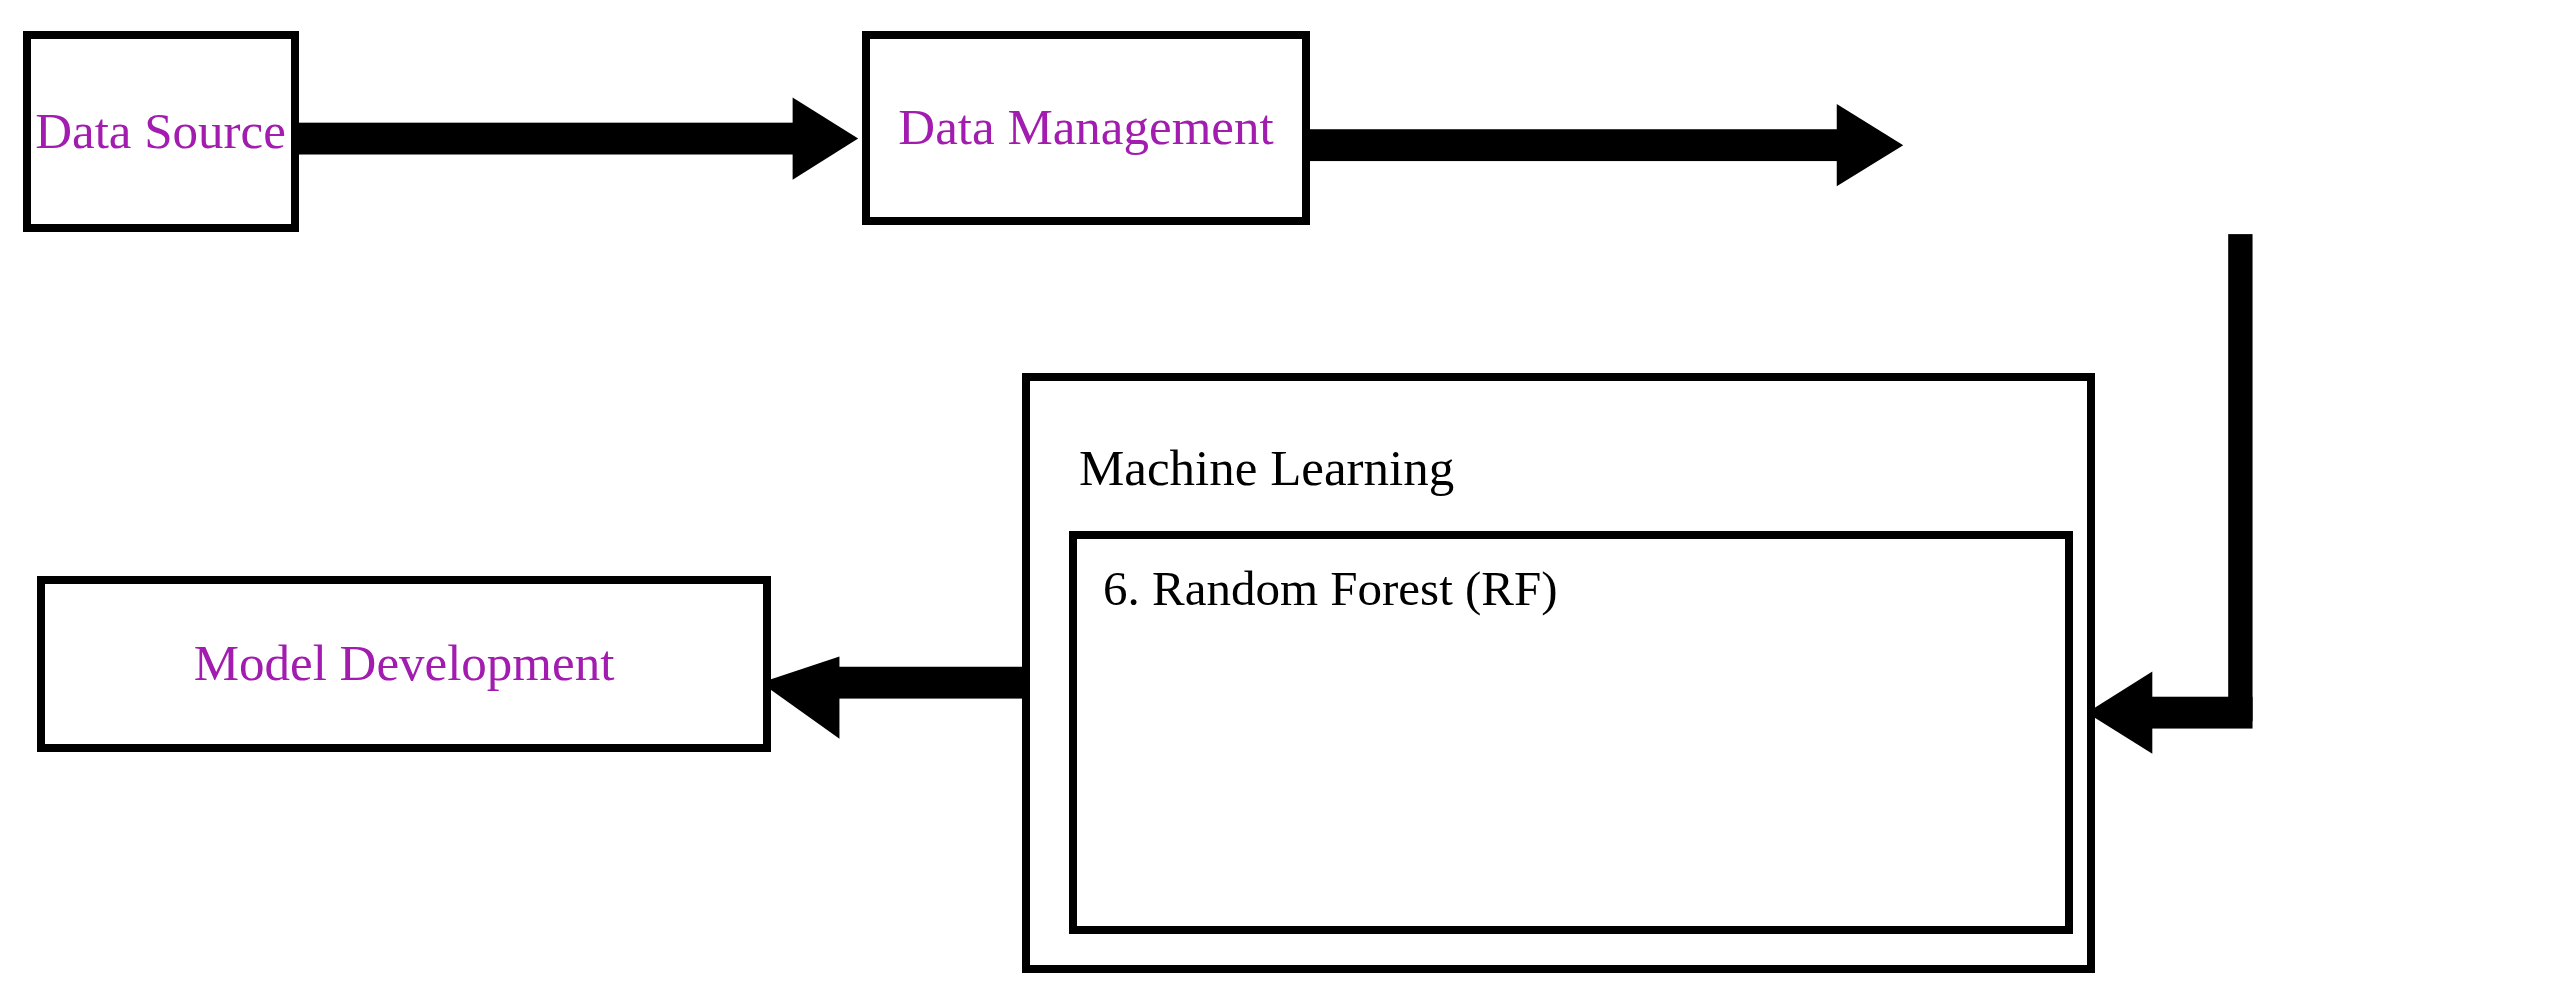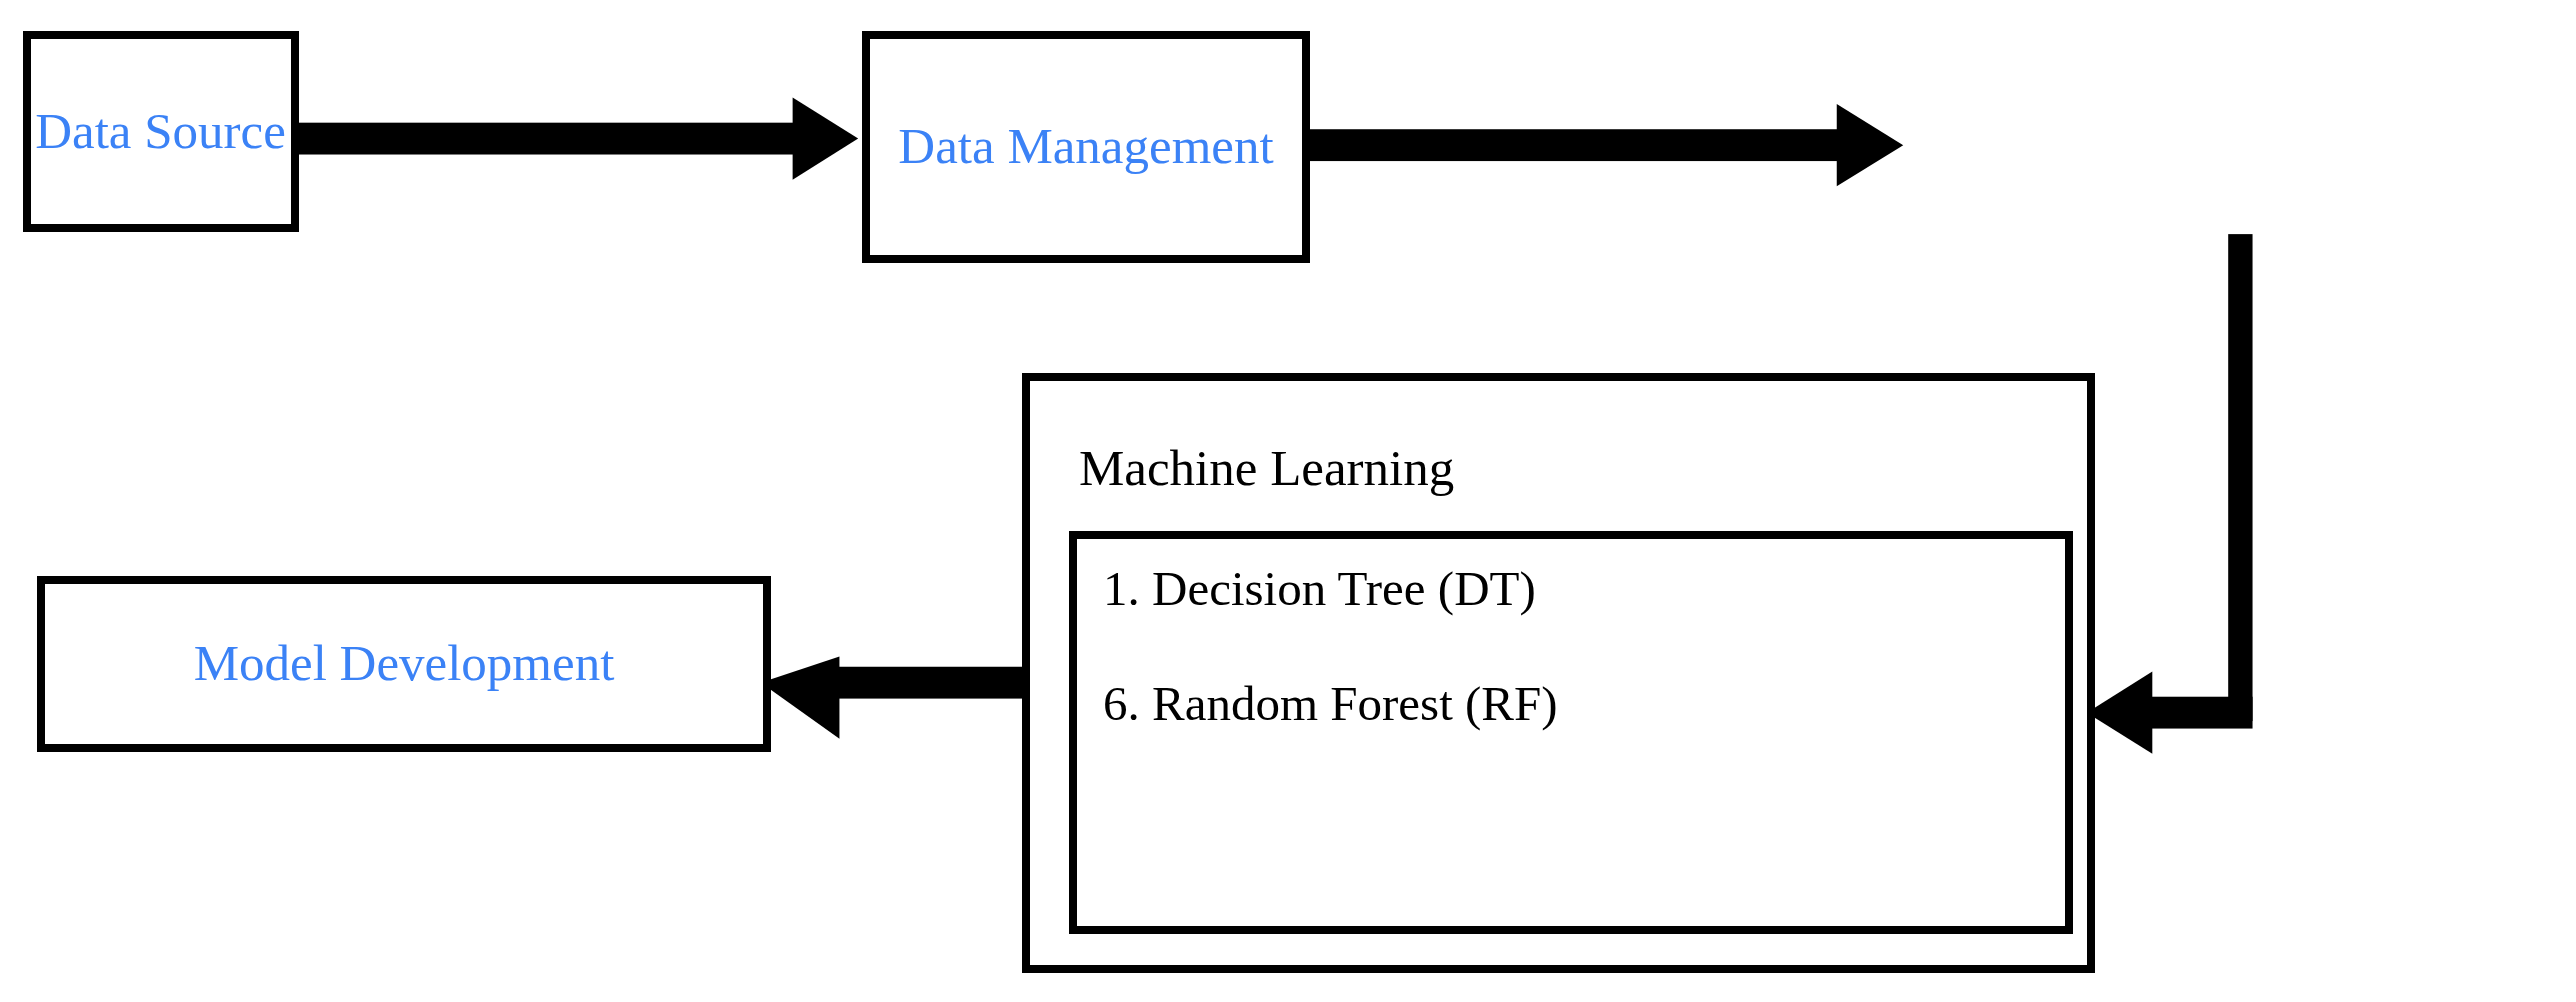--- a/index.html
+++ b/index.html
@@ -20,33 +20,33 @@
     position: absolute;
     box-sizing: border-box;
     background: #ffffff;
     border: 8.4px solid #000000;
     display: flex;
     align-items: center;
     justify-content: center;
   }
   .node-label {
     font-family: "Liberation Serif", "DejaVu Serif", serif;
-    color: #3b82f6;
+    color: #a21caf;
     white-space: nowrap;
     line-height: 1.05;
   }
 
   
   #node-data-source {
     left: 22.5px;  top: 31px;  width: 276px; height: 201px;
   }
   #node-data-source .node-label { font-size: 51px; }
 
   #node-data-management {
-    left: 862px; top: 31px;  width: 448px; height: 232px;
+    left: 862px; top: 31px;  width: 448px; height: 194px;
   }
   #node-data-management .node-label { font-size: 51px; }
 
   #node-features-selection {
     left: 1905px; top: 31px; width: 629px; height: 208px;
   }
   #node-features-selection .node-label { font-size: 51px; }
 
   #node-model-development {
     left: 37px;  top: 576px; width: 734px; height: 176px;
@@ -148,20 +148,19 @@
 
   <div class="node" id="node-model-development">
     <span class="node-label">Model Development</span>
   </div>
 
   <div id="node-machine-learning">
     <div id="ml-title">Machine Learning</div>
 
     <div id="ml-algorithms-box">
       <ul id="ml-algorithms-list">
-        <li>1. Decision Tree (DT)</li>
         <li>6. Random Forest (RF)</li>
       </ul>
     </div>
   </div>
 
 </div>
 
 
 </body></html>

